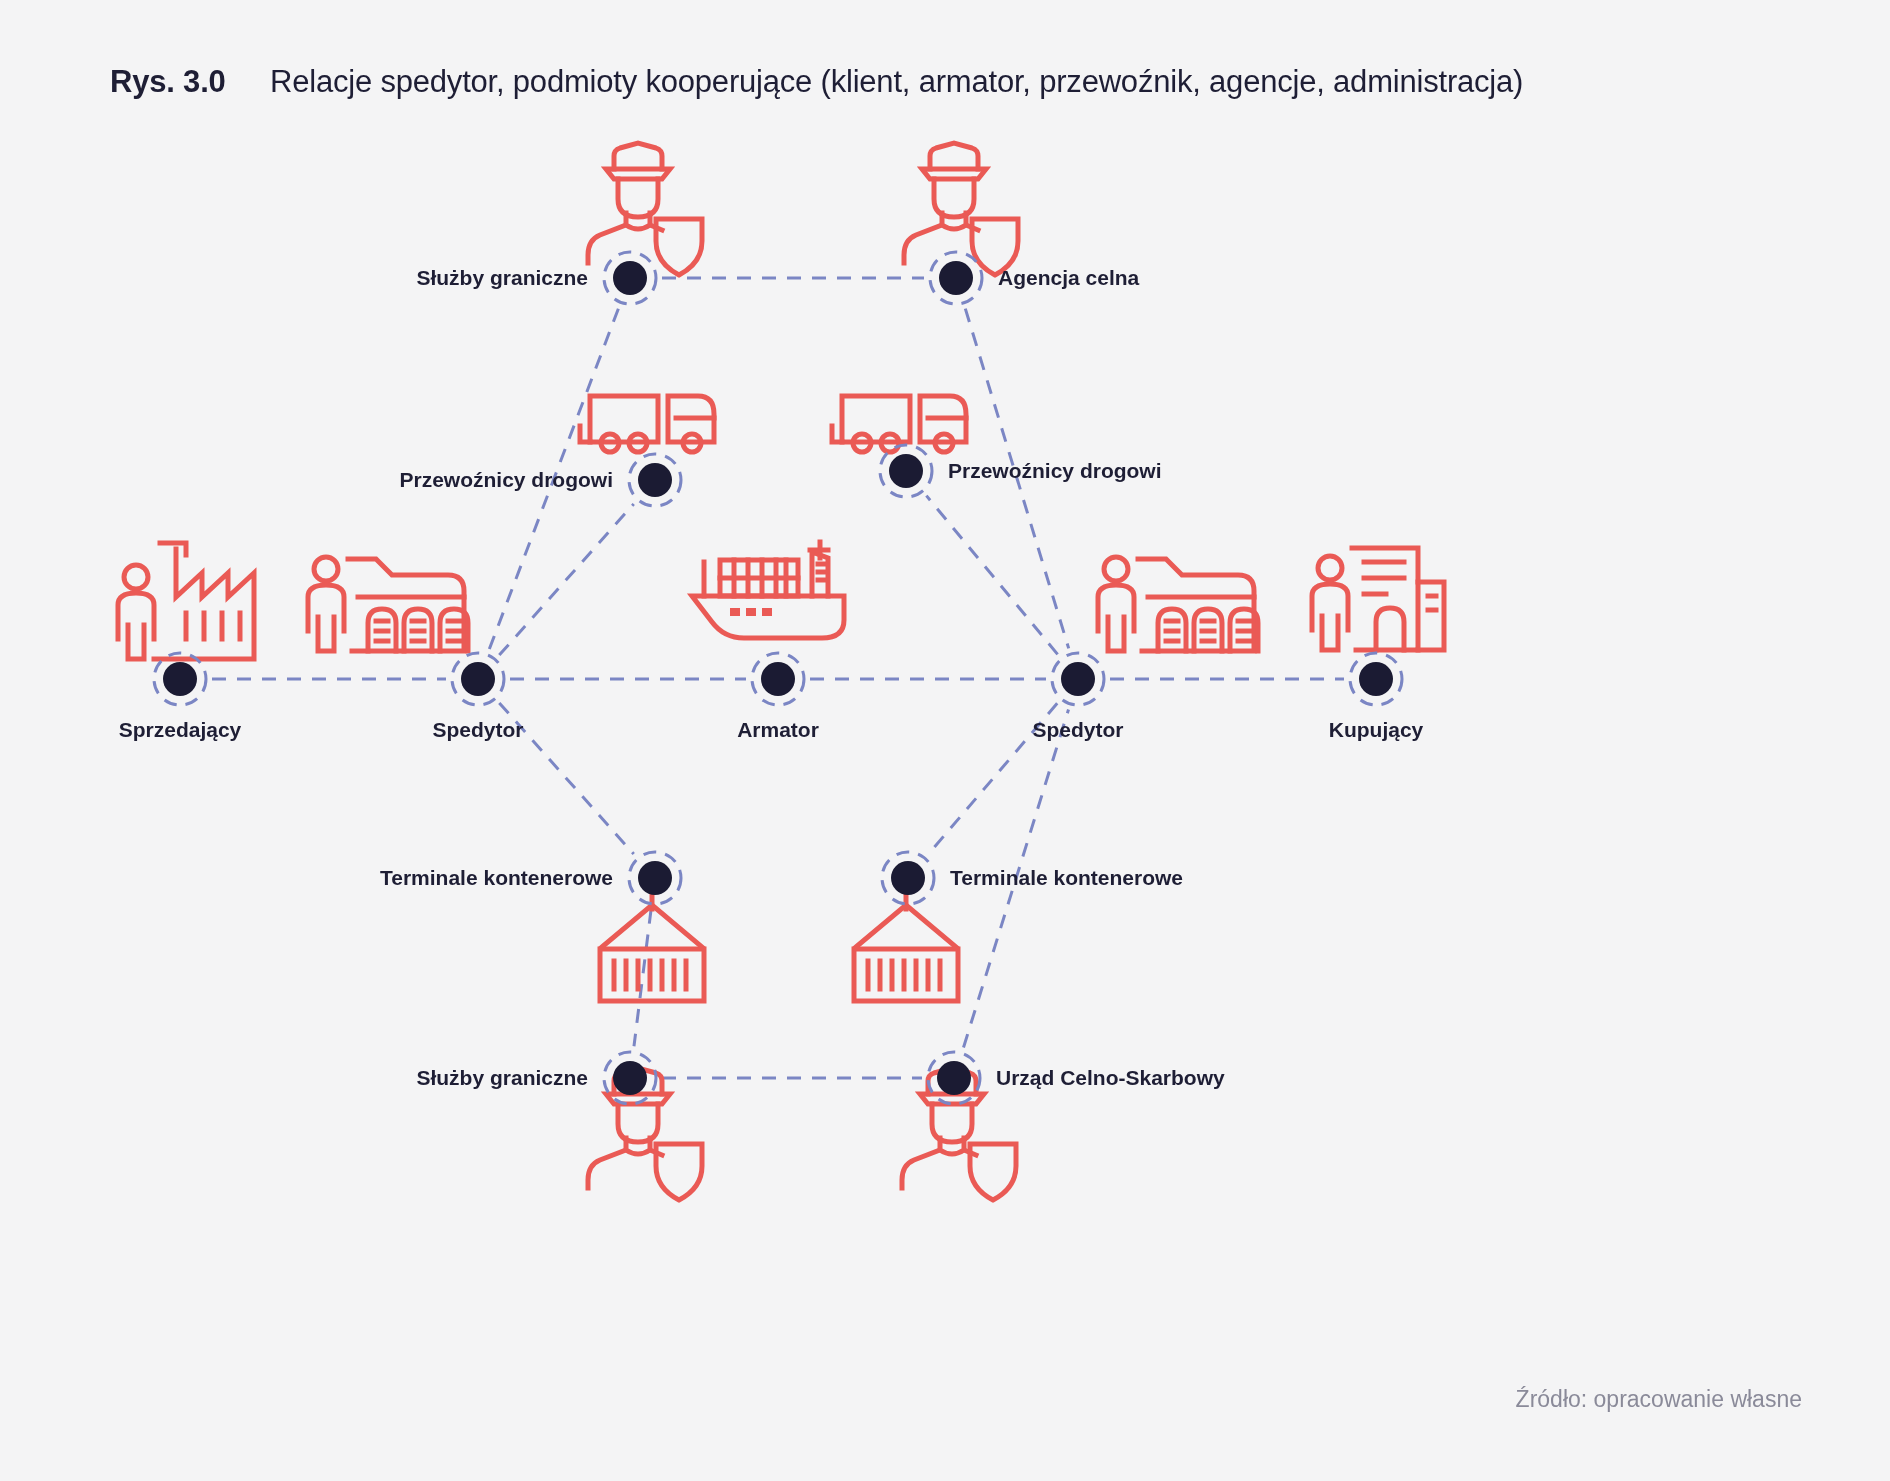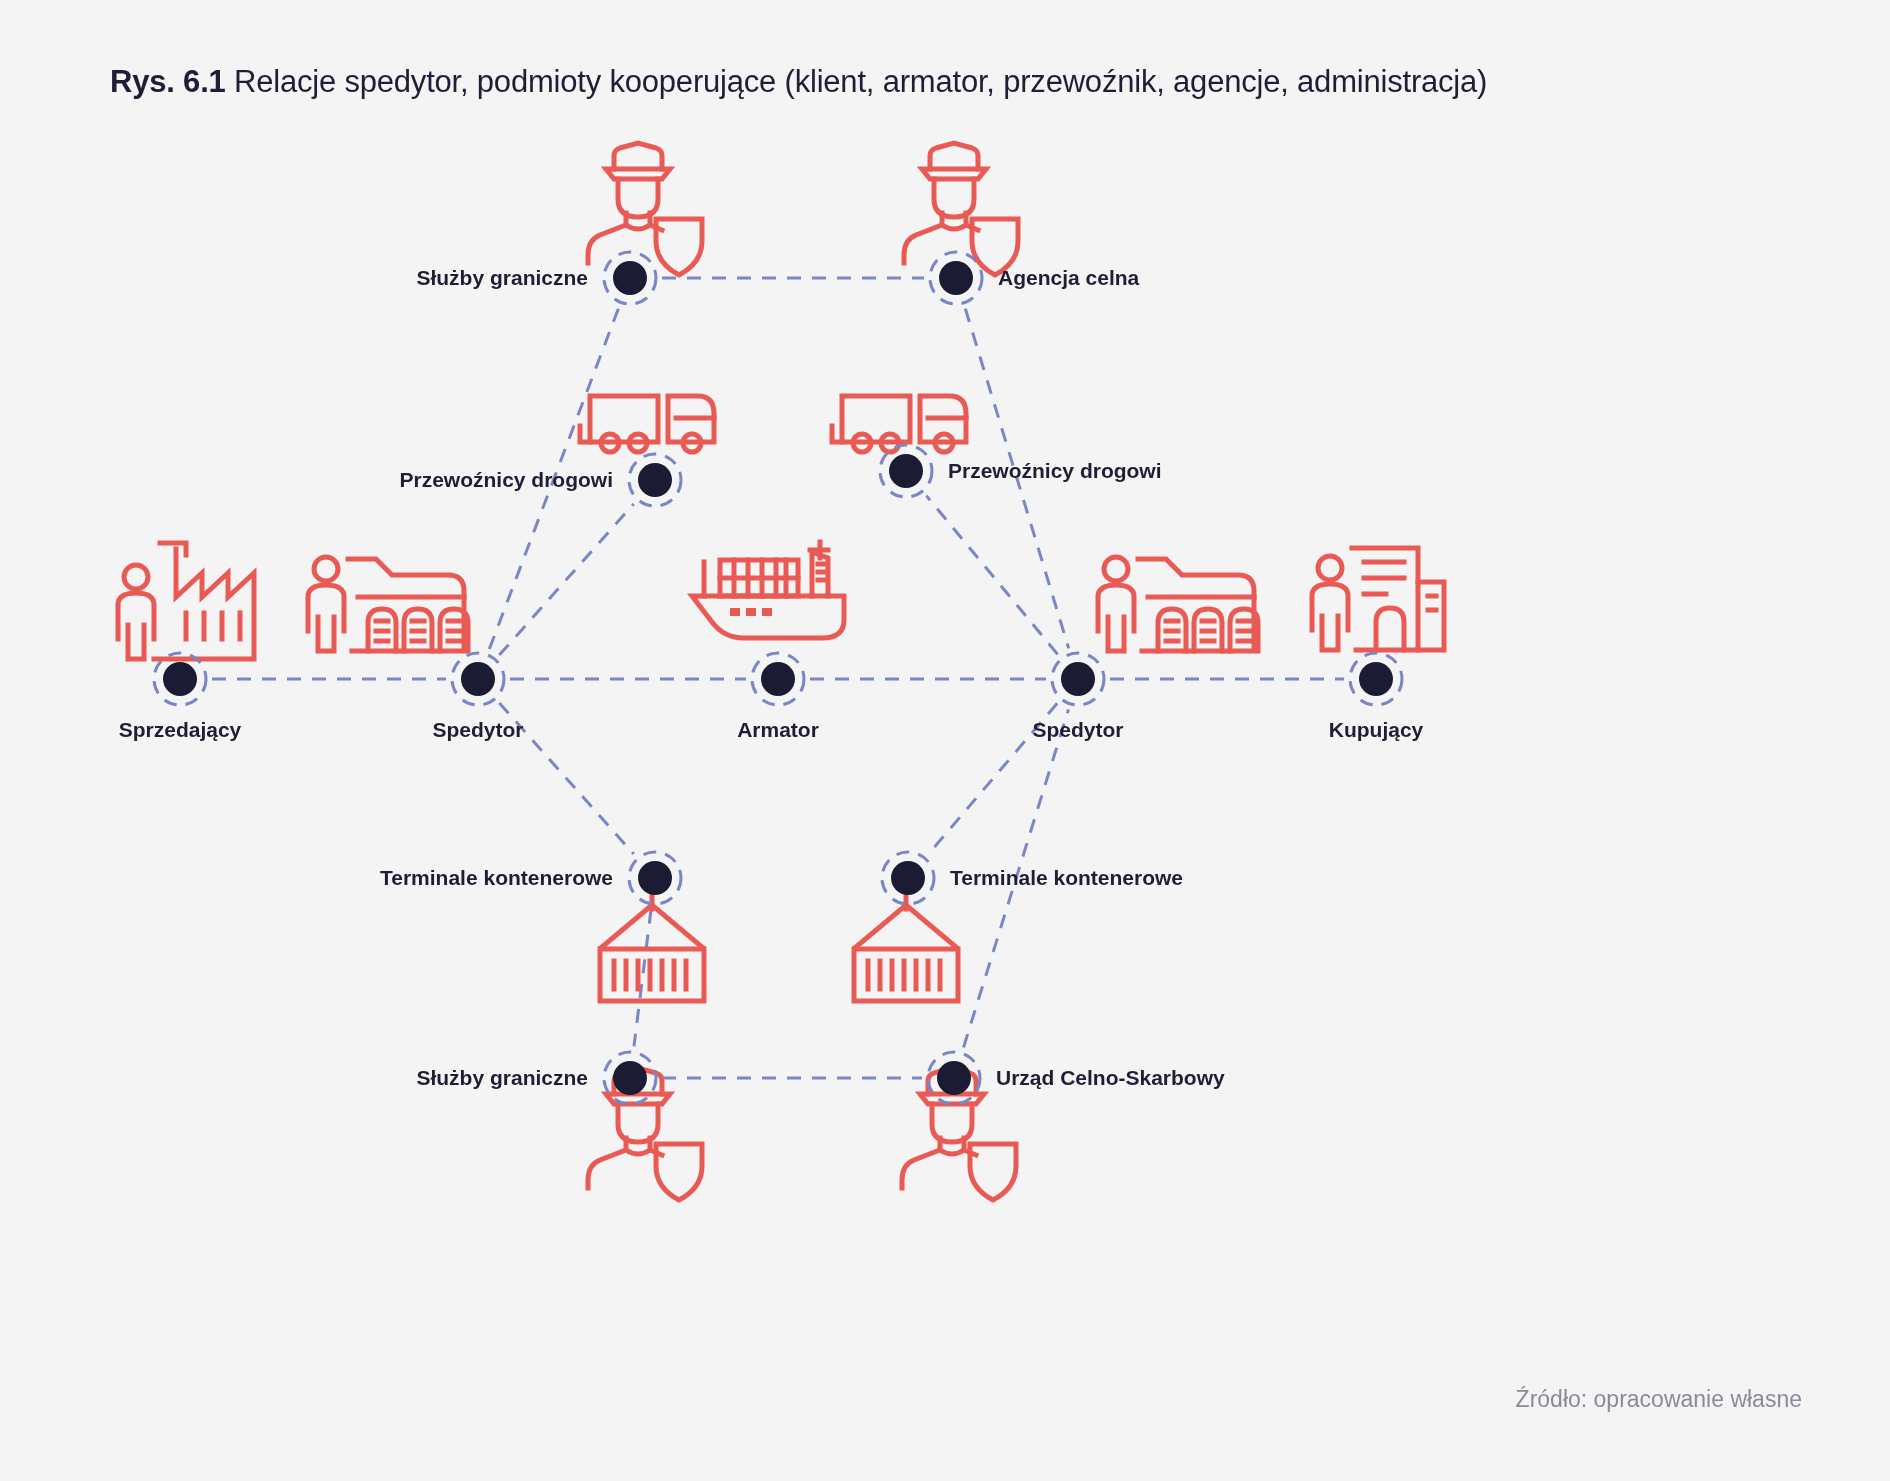--- a/index.html
+++ b/index.html
@@ -27,20 +27,21 @@
     font-size: 31px;
     color: #1e1e35;
     letter-spacing: -0.2px;
     white-space: nowrap;
   }
   .title .figno {
     font-weight: bold;
   }
   .title .rest {
     font-weight: 400;
+    margin-left: 36px;
   }
   .source {
     position: absolute;
     right: 88px;
     bottom: 68px;
     font-size: 23px;
     color: #8a8a99;
     white-space: nowrap;
   }
   svg.diagram {
@@ -81,21 +82,21 @@
   .icon-fill {
     fill: #ea5a55;
   }
 </style>
 </head>
 <body>
 
 <div class="page">
 
   <div class="title">
-    <span class="figno">Rys. 6.1</span>
+    <span class="figno">Rys. 3.0</span>
     <span class="rest">Relacje spedytor, podmioty kooperujące (klient, armator, przewoźnik, agencje, administracja)</span>
   </div>
 
   <svg class="diagram" viewBox="0 0 1890 1481">
     <defs>
 
       <g id="icon-border-guard">
         <path class="icon-stroke" d="M -26 -36 L -26 -49 Q -26 -55 -20 -57 L -2 -62 L 16 -57 Q 22 -55 22 -49 L 22 -36"></path>
         <path class="icon-stroke" d="M -34 -36 L 30 -36 L 22 -26 L -26 -26 Z"></path>
         <path class="icon-stroke" d="M -22 -26 L -22 -6 Q -22 12 -2 12 Q 18 12 18 -6 L 18 -26"></path>

